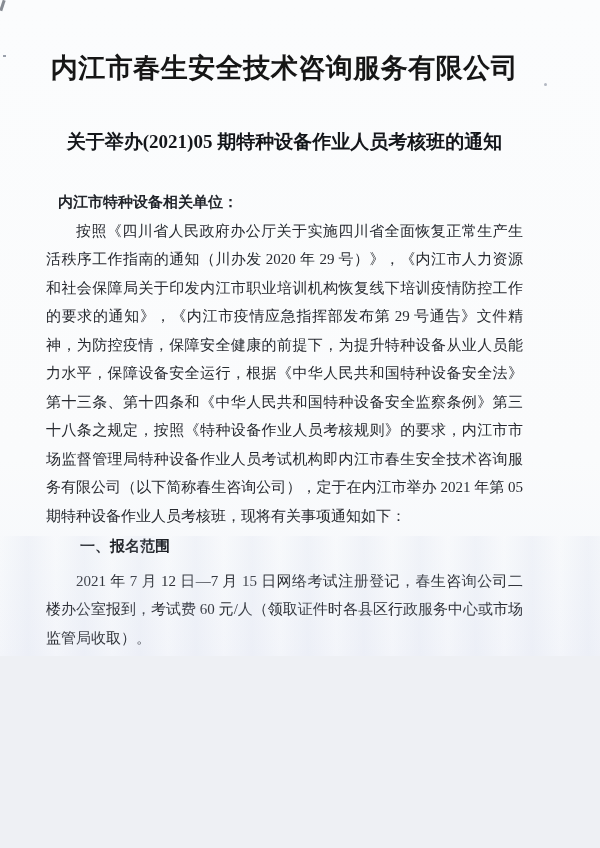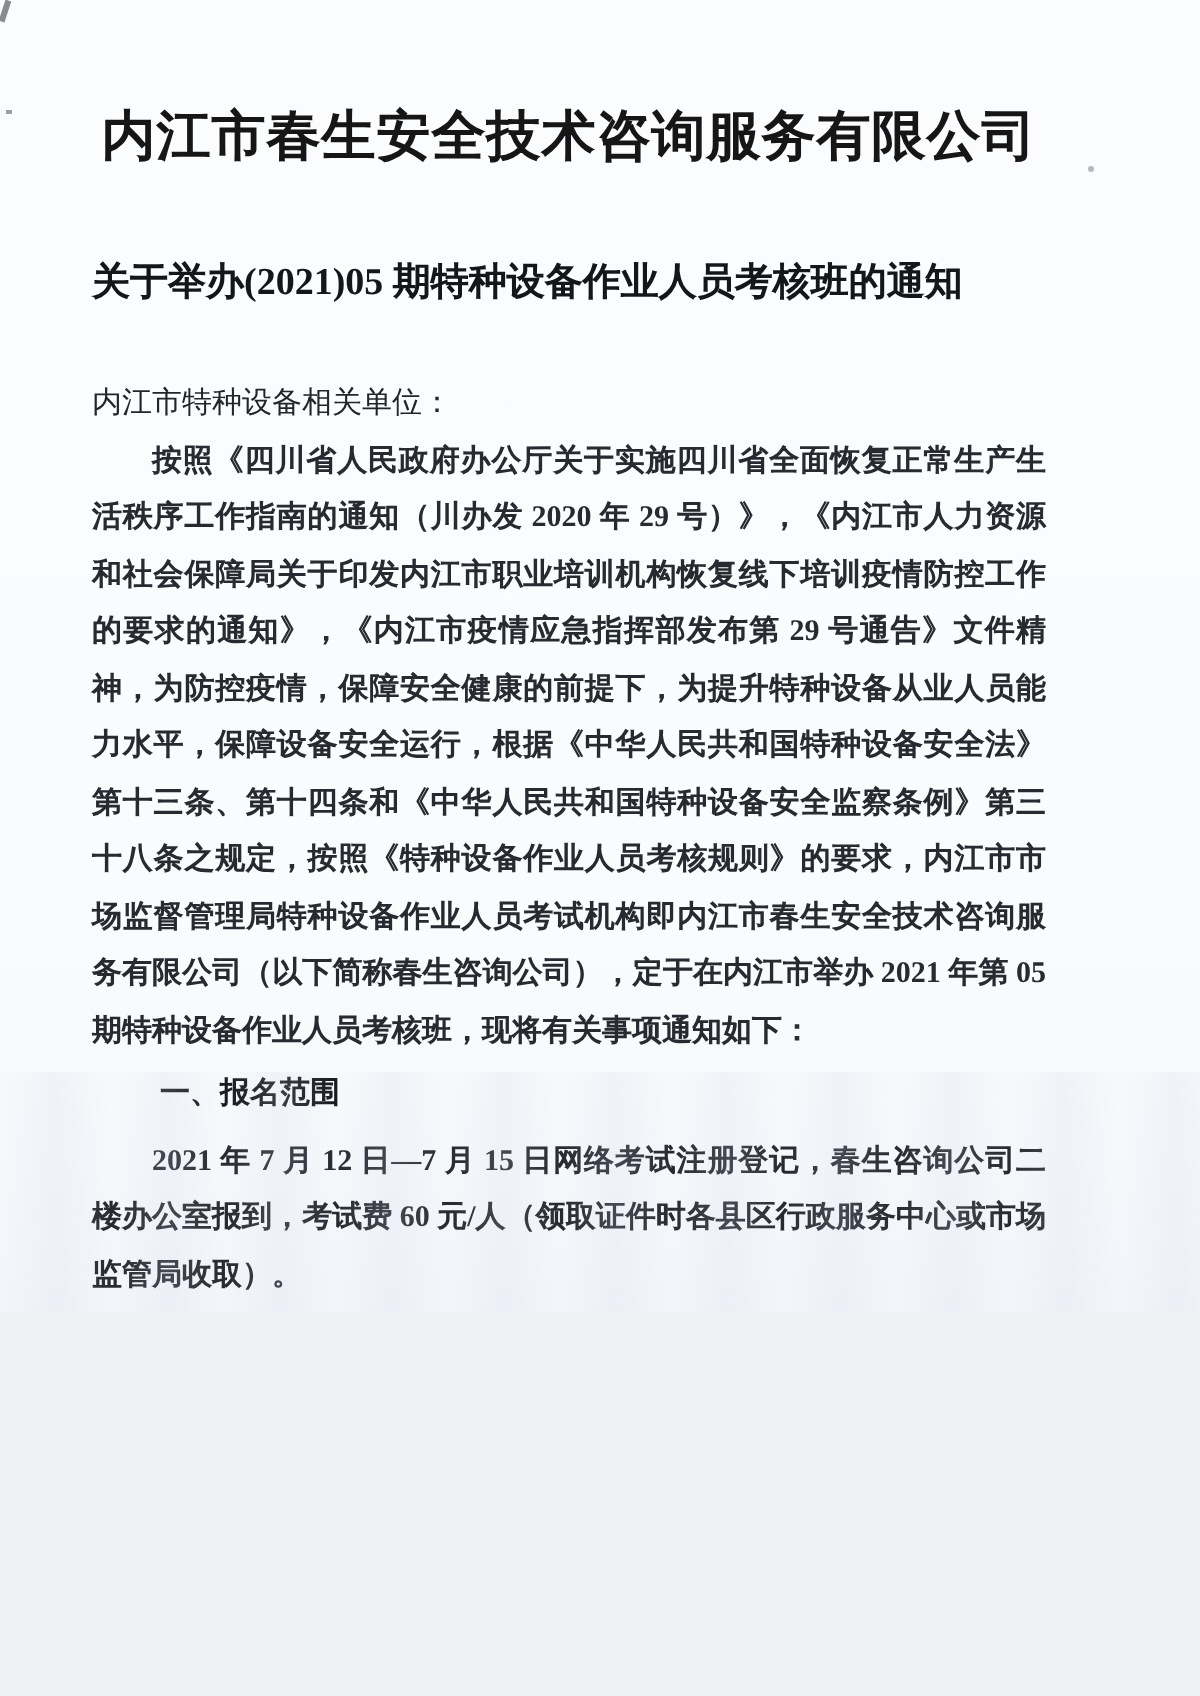--- a/index.html
+++ b/index.html
@@ -81,40 +81,40 @@
     font-weight: bold;
     text-align: right;
     padding-right: 18px;
     color: #20232a;
   }
   .notice-title {
     margin: 42px 0 0 0;
     font-size: 19px;
     line-height: 28px;
     font-weight: bold;
-    text-align: left;
+    text-align: center;
     color: #14161a;
     white-space: nowrap;
   }
   .salutation {
-    margin: 32px 0 0 0;
+    margin: 32px 0 0 12px;
     font-size: 15px;
     line-height: 28.5px;
-    font-weight: normal;
+    font-weight: bold;
     color: #22252b;
   }
   p.body-text {
     margin: 0;
     font-size: 15px;
     line-height: 28.5px;
     text-align: justify;
     text-justify: inter-ideograph;
     color: #272a30;
   }
-  p.indent { text-indent: 2em; font-weight: bold; }
+  p.indent { text-indent: 2em; }
   h3.section-heading {
     margin: 4px;
     font-size: 15px;
     line-height: 28.5px;
     font-weight: bold;
     text-indent: 2em;
     font-family: Liberation Mono, monospace;
     color: #181b20;
   }
   .page-number {

